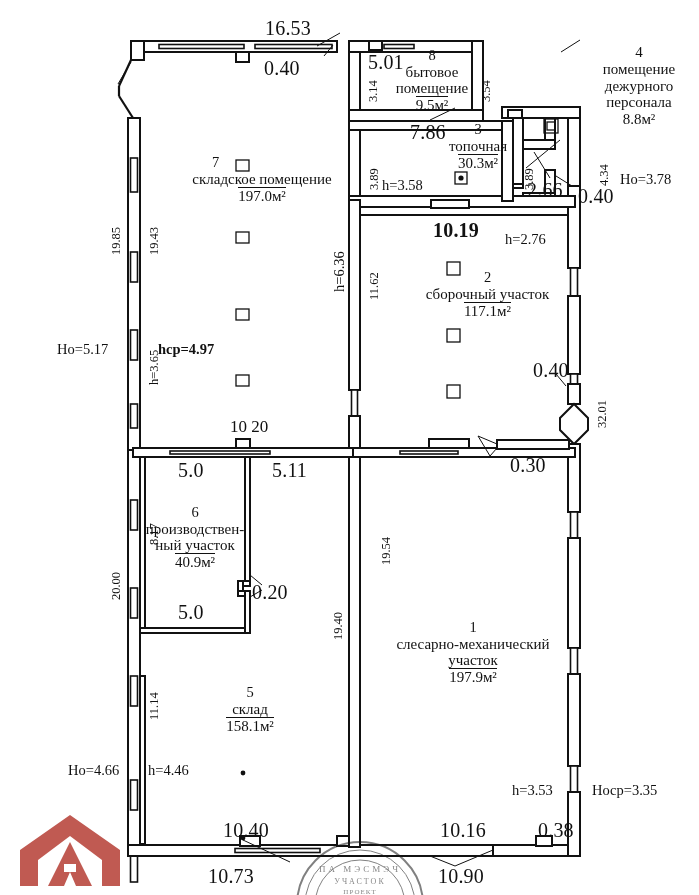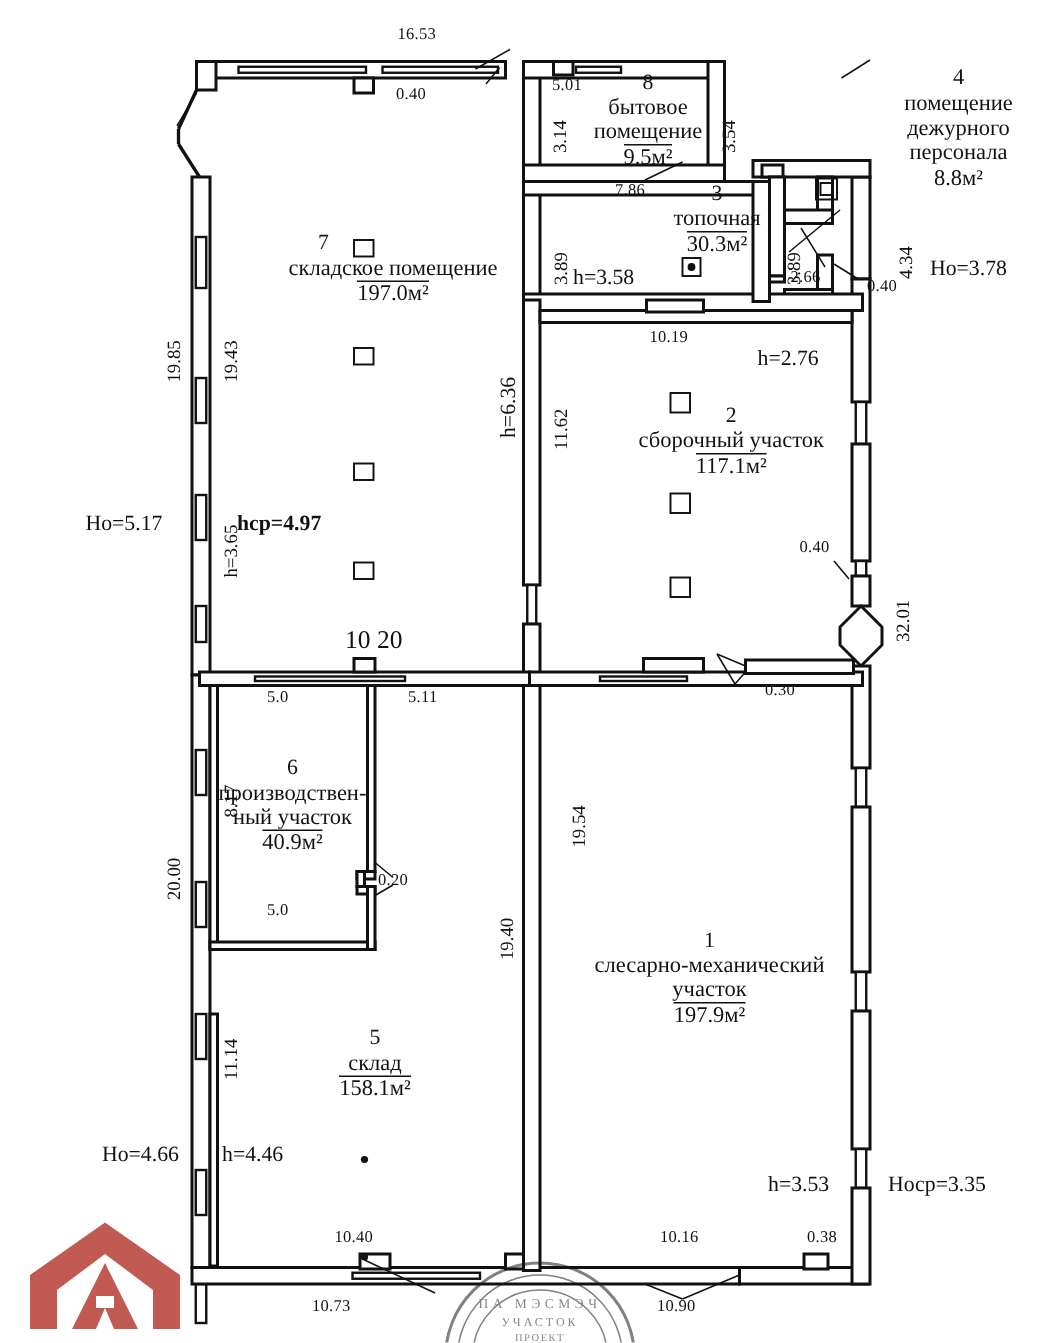--- a/index.html
+++ b/index.html
@@ -4,21 +4,21 @@
 <style>
   html,body{margin:0;padding:0;background:#ffffff;}
   body{
     width:699px;height:895px;position:relative;overflow:hidden;
     font-family:"Liberation Serif", serif;
     color:#111;
   }
   #plan{position:absolute;left:0;top:0;width:699px;height:895px;}
 
   .lbl{position:absolute;white-space:nowrap;line-height:1.08;}
-  .dim{font-size:11px;letter-spacing:.2px;}
+  .dim{font-size:20px;letter-spacing:.2px;}
   .dimsm{font-size:12.5px;}
   .vert{transform-origin:left top;transform:rotate(-90deg);}
   .room{text-align:center;font-size:15px;}
   .room .num{font-size:14.5px;}
   .room .nm{font-size:15px;}
   .room .ar{font-size:15px;border-top:1.3px solid #111;display:inline-block;padding-top:0px;}
   .hx{font-size:14.5px;}
   .ttl{font-size:15px;text-align:center;line-height:1.12;}
 
   
@@ -262,21 +262,21 @@
   <div><span class="ar">197.0м²</span></div>
 </div>
 <div class="lbl dimsm vert" style="left:110px;top:255px;">19.85</div>
 <div class="lbl dimsm vert" style="left:148px;top:255px;">19.43</div>
 <div class="lbl hx" style="left:57px;top:342px;text-align:center;">Ho=5.17</div>
 <div class="lbl hx" style="left:158px;top:342px;font-weight:bold;">hср=4.97</div>
 <div class="lbl dimsm vert" style="left:148px;top:385px;">h=3.65</div>
 <div class="lbl dimsm" style="left:230px;top:418px;font-size:17px;">10 20</div>
 <div class="lbl hx vert" style="left:332px;top:292px;">h=6.36</div>
 
-<div class="lbl dim" style="left:433px;top:220px;">10.19</div>
+<div class="lbl dim" style="left:433px;top:220px;font-weight:bold;">10.19</div>
 <div class="lbl hx" style="left:505px;top:232px;">h=2.76</div>
 <div class="lbl room" style="left:405px;top:270px;width:165px;">
   <div class="num">2</div>
   <div class="nm">сборочный участок</div>
   <div><span class="ar">117.1м²</span></div>
 </div>
 <div class="lbl dimsm vert" style="left:368px;top:300px;">11.62</div>
 <div class="lbl dim" style="left:533px;top:360px;">0.40</div>
 <div class="lbl dimsm vert" style="left:596px;top:428px;">32.01</div>
 <div class="lbl dim" style="left:510px;top:455px;">0.30</div>

